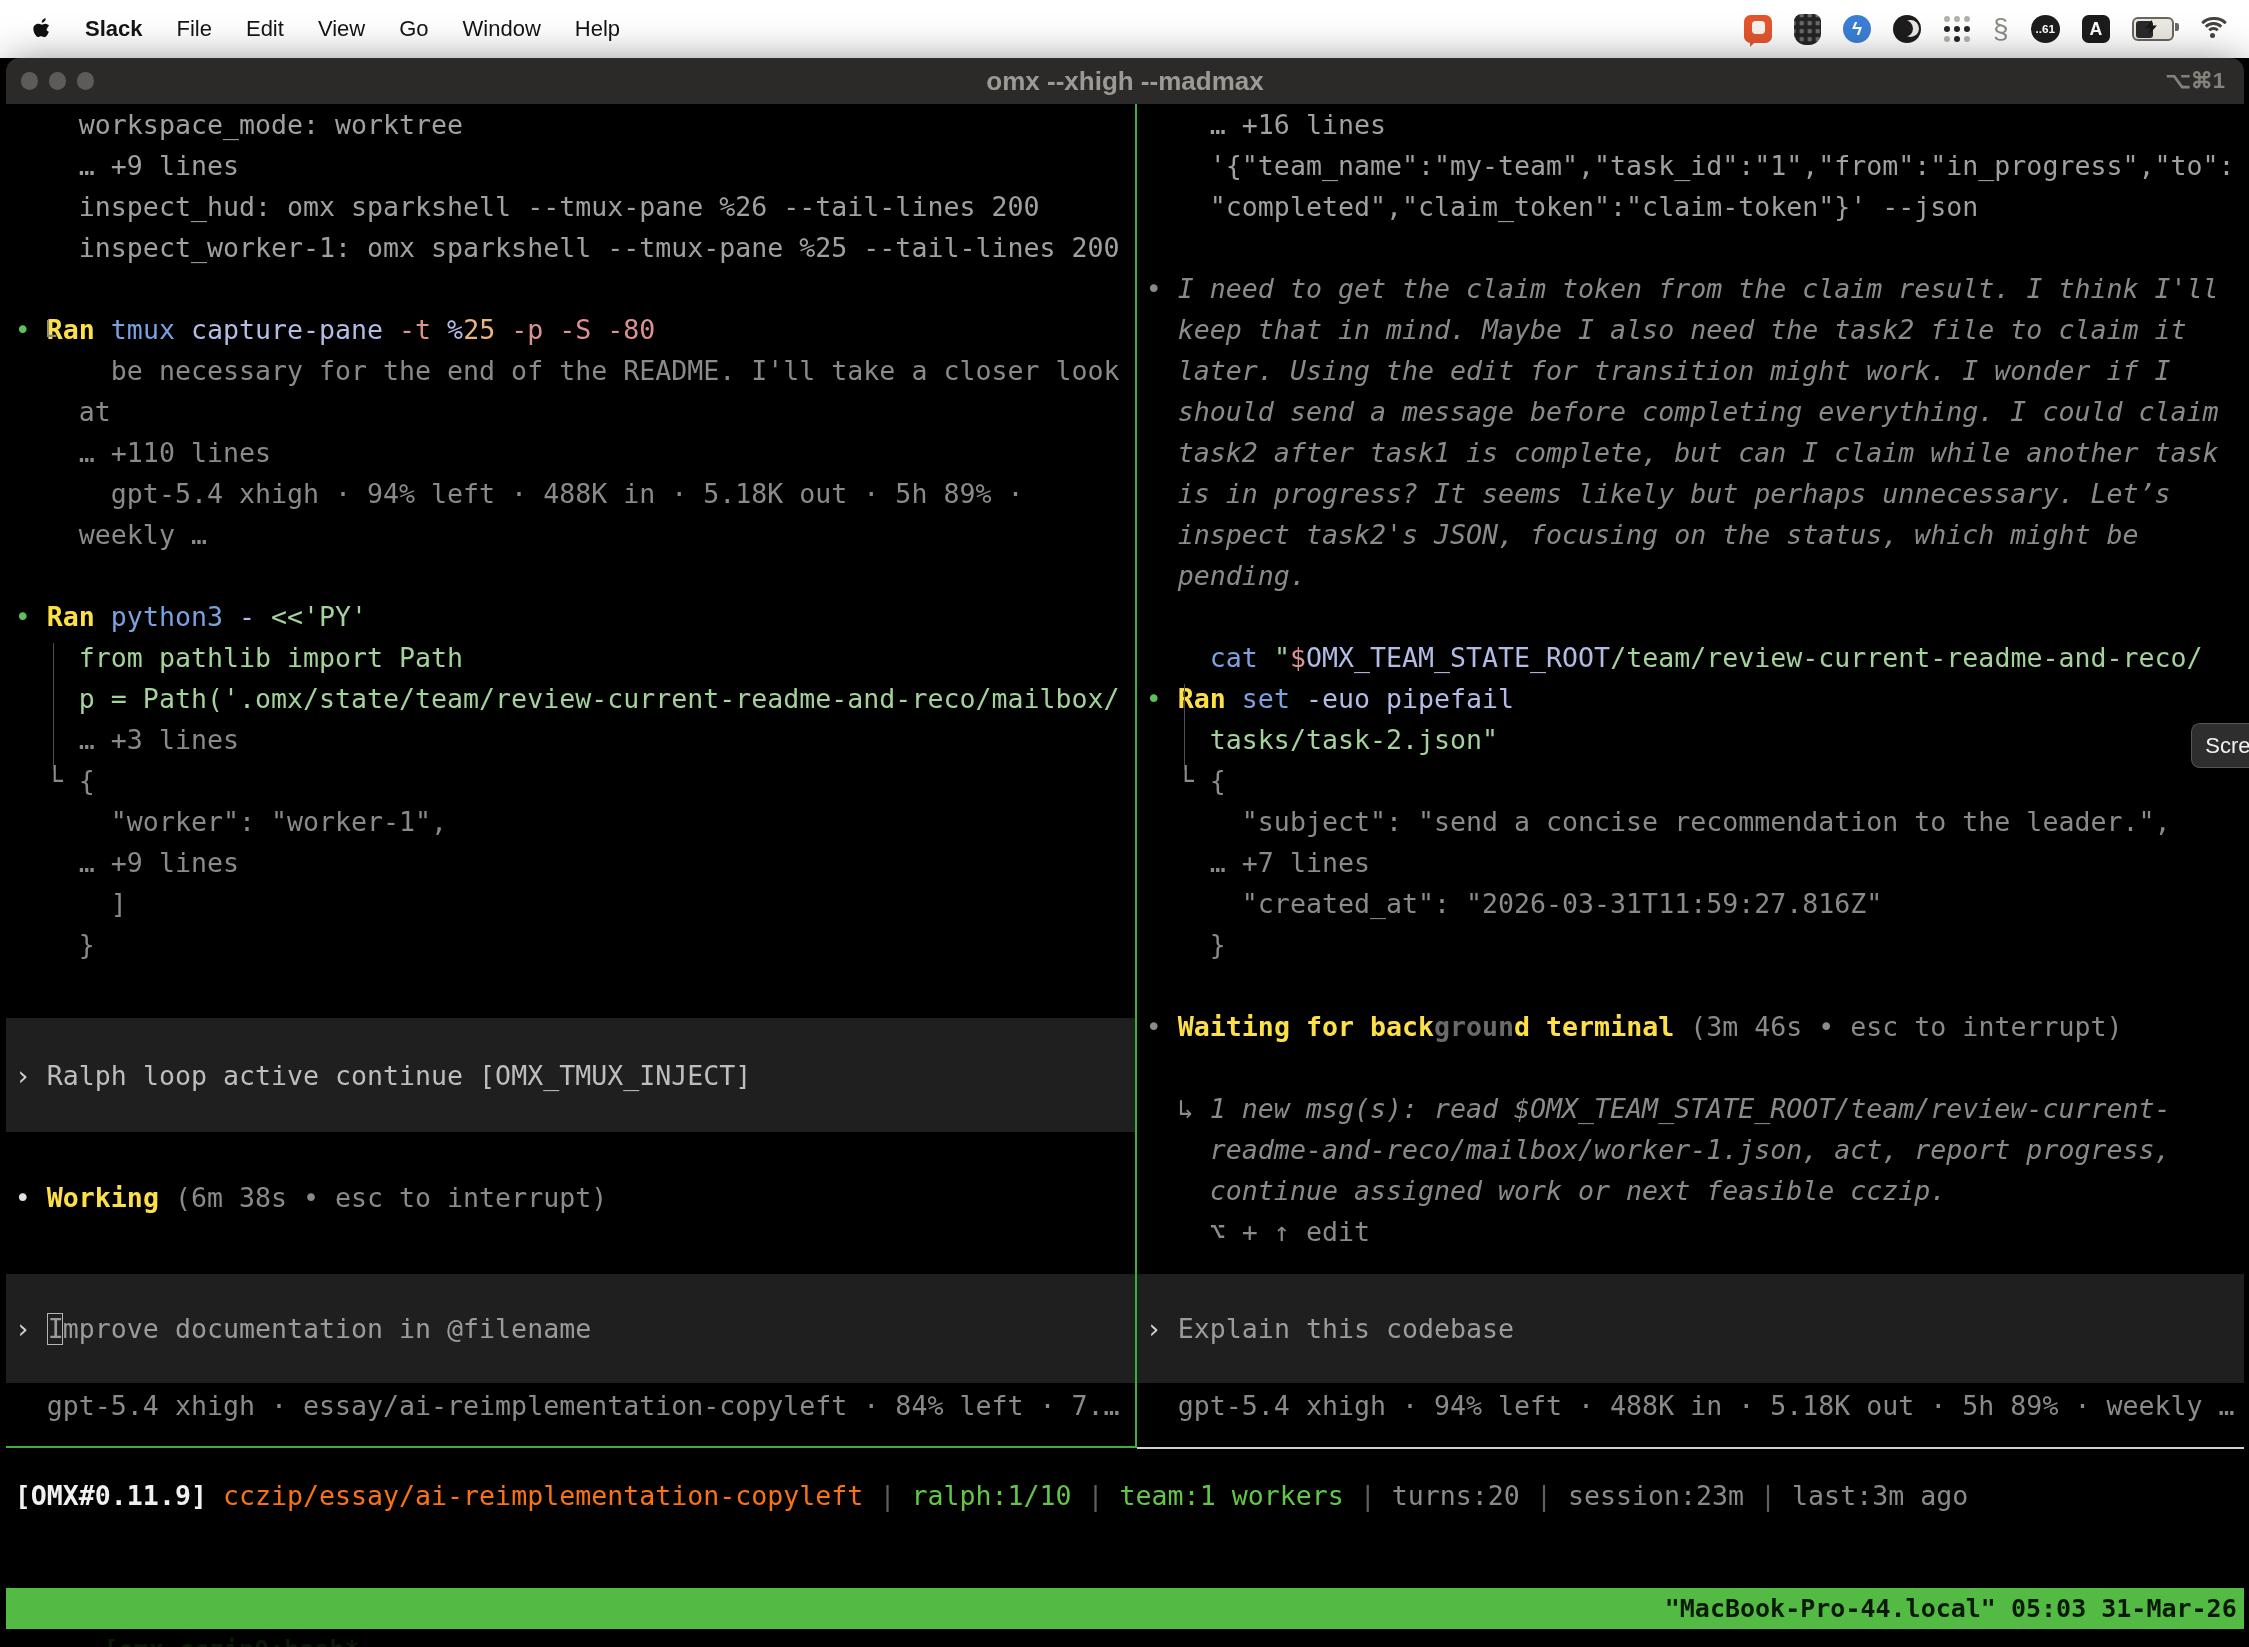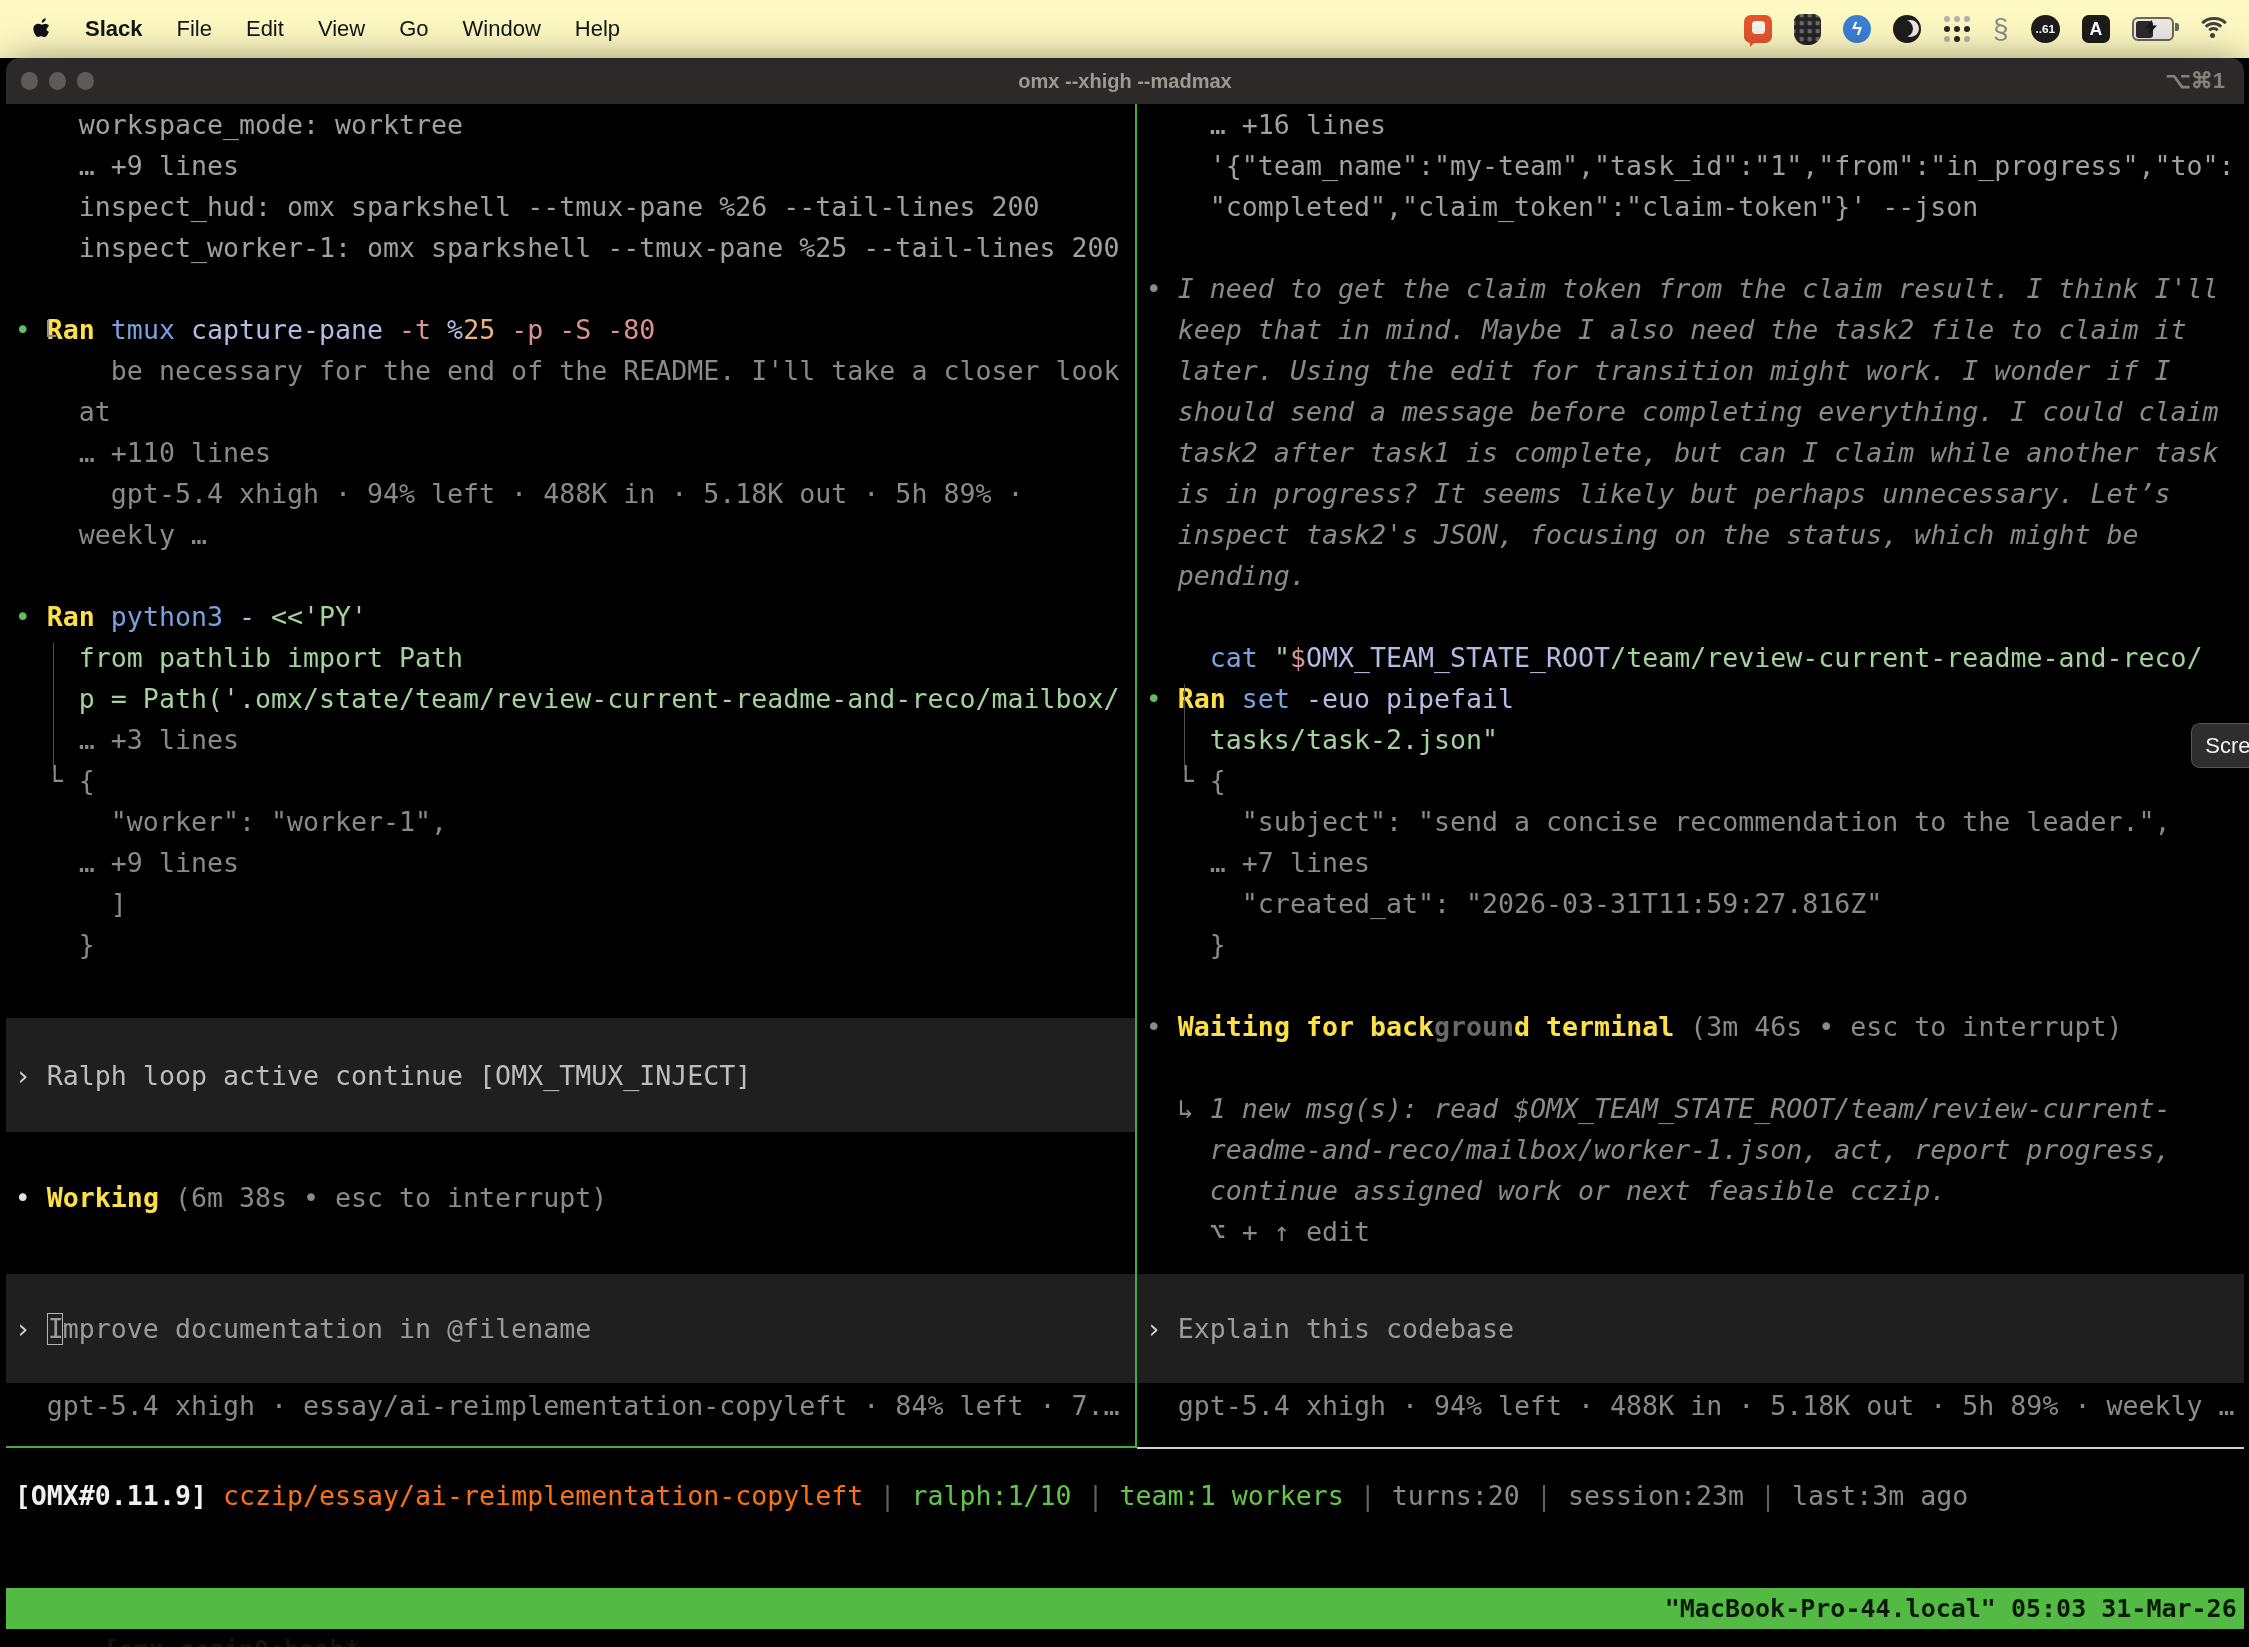--- a/index.html
+++ b/index.html
@@ -1,19 +1,19 @@
 <!DOCTYPE html>
 <html style="font-size:11.8px"><head>
 <meta charset="utf-8">
 <style>
   html,body{margin:0;padding:0;background:#000;}
   body{width:2250px;height:1648px;position:relative;overflow:hidden;font-family:"Liberation Sans",sans-serif;}
 
   
-  .menubar{position:absolute;top:0;left:0;width:2250px;height:58px;background:#fef9c3;display:flex;align-items:center;justify-content:space-between;}
+  .menubar{position:absolute;top:0;left:0;width:2250px;height:58px;background:#ffffff;display:flex;align-items:center;justify-content:space-between;}
   .menu-left{display:flex;align-items:center;gap:34px;padding-left:31px;}
   .menu-left .mi{font-size:22px;color:#151515;}
   .mi.app{font-weight:bold;}
   .apple{display:flex;align-items:center;}
   .status-icons{display:flex;align-items:center;gap:22px;padding-right:22px;}
   .sic{position:relative;display:flex;align-items:center;justify-content:center;}
   .ic-chat{width:28px;height:28px;background:#e4552e;border-radius:6.6px;position:relative;}
   .ic-chat::before{content:"";position:absolute;left:7.4px;top:5.9px;width:13.3px;height:13.3px;background:#f6f4ee;border-radius:3.7px;}
   .ic-chat::after{content:"";position:absolute;left:5.9px;bottom:-4.4px;border-left:5.9px solid #e4552e;border-bottom:5.9px solid transparent;}
   .ic-shield{width:26.6px;height:31px;background:#242424;border-radius:7.4px 7.4px 11.8px 11.8px;
@@ -37,21 +37,21 @@
   .w1{width:29.5px;height:29.5px;left:0;top:0;}
   .w2{width:19px;height:19px;left:5.2px;top:5.2px;}
   .w3{width:8.9px;height:8.9px;left:10.3px;top:10.3px;}
   .ic-wifi b{position:absolute;left:14px;top:16px;width:5.2px;height:5.2px;border-radius:50%;background:#45433d;}
 
   
   .window{position:absolute;top:58px;left:5.9px;right:5.9px;bottom:0;background:#000;border-radius:13.3px 13.3px 0 0;overflow:hidden;box-shadow:0 7.4px 44px rgba(0,0,0,.55);}
   .titlebar{position:relative;height:46px;background:#2b2a28;display:flex;align-items:center;justify-content:center;}
   .lights{position:absolute;left:14.8px;top:0;height:46px;display:flex;align-items:center;gap:10.3px;}
   .light{width:17.7px;height:17.7px;border-radius:50%;background:#5c5b58;}
-  .win-title{font-size:20px;color:#9c9a94;font-weight:bold;}
+  .win-title{font-size:26px;color:#9c9a94;font-weight:bold;}
   .win-shortcut{position:absolute;right:19px;font-size:22px;color:#84827d;font-weight:bold;}
 
   
   .term{position:absolute;top:46px;left:0;right:0;bottom:0;background:#000;font-family:"DejaVu Sans Mono",monospace;font-size:26.6px;}
   .pane{position:absolute;top:0;overflow:hidden;}
   .pane-left{left:0;width:1129px;height:1342px;}
   .pane-right{left:1131px;right:0;height:1342px;}
   .divider{position:absolute;left:1129px;width:2.2px;top:0;height:1344px;background:#3fae3f;}
   .pborder-left{position:absolute;left:0;width:1129px;top:1342px;height:2.2px;background:#3fae3f;}
   .pborder-right{position:absolute;left:1131px;right:0;top:1343px;height:1.5px;background:#cfcfcf;}

